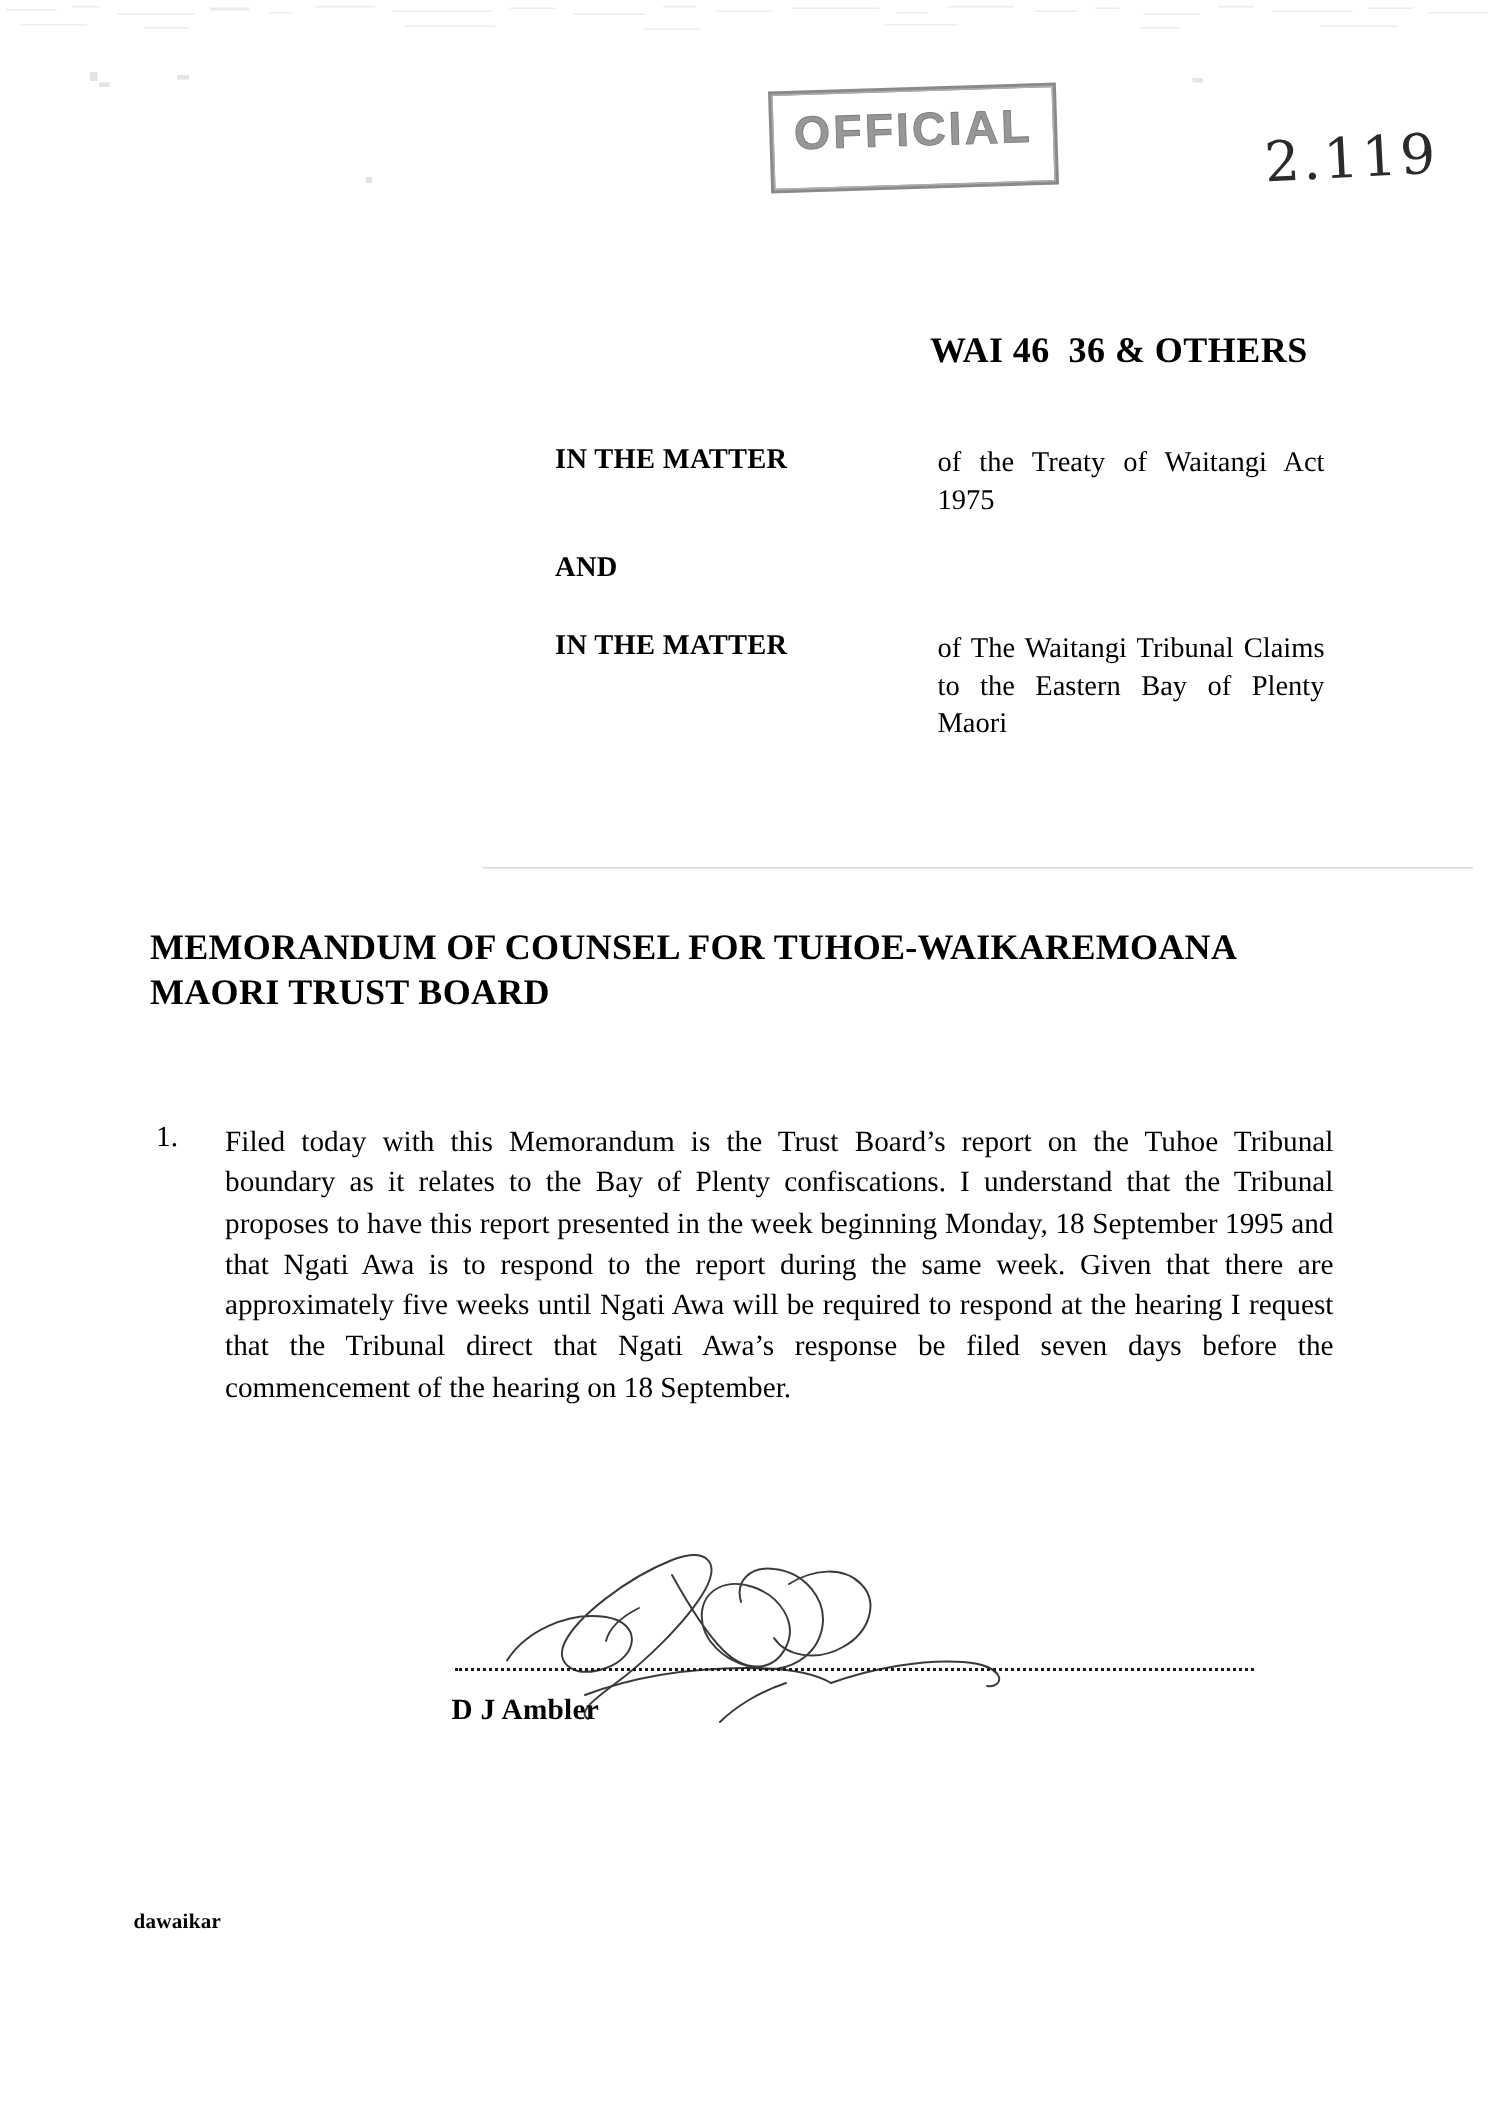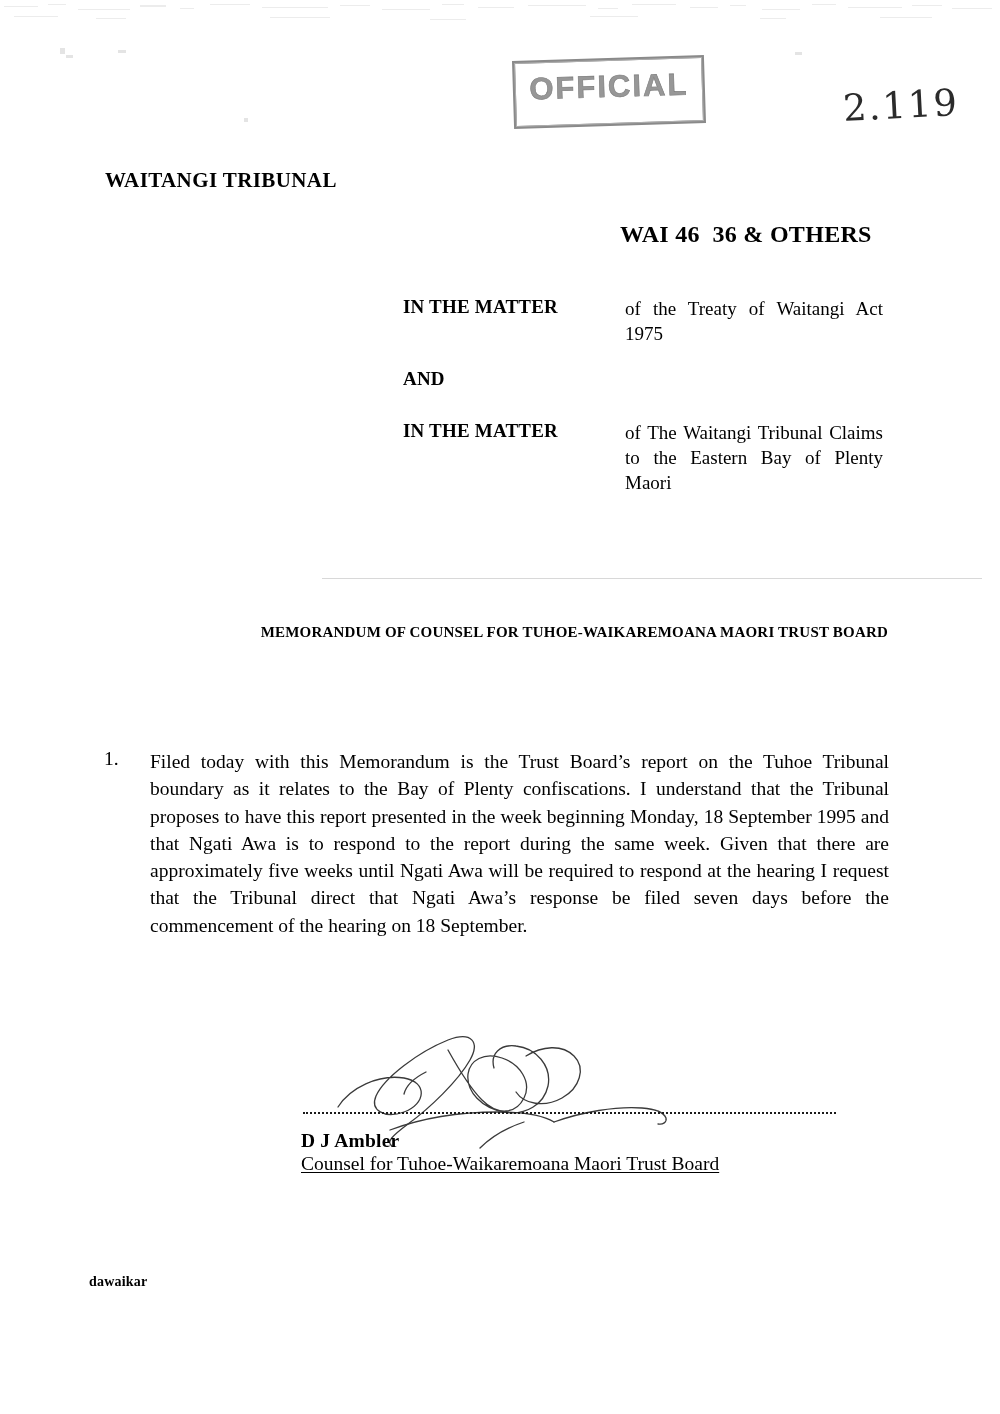--- a/index.html
+++ b/index.html
@@ -116,21 +116,20 @@
     width: 515px;
   }
   .matter-label {
     position: absolute;
     left: 0;
     top: 0;
     width: 250px;
     font-weight: bold;
     font-size: 19px;
     letter-spacing: 0.2px;
-    margin-left: 33px;
   }
   .matter-value {
     position: absolute;
     left: 255px;
     top: 0;
     width: 258px;
     font-size: 19px;
     text-align: justify;
     text-align-last: left;
     line-height: 25px;
@@ -151,26 +150,26 @@
     left: 322px;
     top: 578px;
     width: 660px;
     height: 1px;
     background: #d8d8d8;
   }
 
   
   #doc-title {
     position: absolute;
-    left: 88px;
+    left: 100px;
     top: 617px;
     width: 800px;
-    text-align: right;
-    font-weight: bold;
-    font-size: 15px;
+    text-align: left;
+    font-weight: bold;
+    font-size: 24px;
     line-height: 30px;
     letter-spacing: 0.2px;
   }
 
   
   #para-block {
     position: absolute;
     left: 104px;
     top: 748px;
     width: 770px;
@@ -286,21 +285,20 @@
   <div class="speck-soft" style="left:795px;top:52px; width:7px; height:3px;"></div>
   <div class="speck-soft" style="left:244px;top:118px;width:4px; height:4px;"></div>
 
   <div id="stamp">
     <div class="stamp-box"></div>
     <div class="stamp-text">OFFICIAL</div>
   </div>
 
   <div id="ref-number">2.119</div>
 
-  <div id="tribunal-name">WAITANGI TRIBUNAL</div>
   <div id="case-number">WAI 46  36 &amp; OTHERS</div>
 
   <div class="matter-row" id="matter-1">
     <div class="matter-label">IN THE MATTER</div>
     <div class="matter-value">of the Treaty of Waitangi Act 1975</div>
   </div>
 
   <div class="matter-row" id="matter-and">
     <div class="matter-label" id="and-label">AND</div>
   </div>
@@ -327,17 +325,16 @@
       <path d="M196,44 C212,34 232,32 244,44 C256,56 250,76 232,86 C214,96 194,92 186,80"></path>
       <path d="M60,118 C92,106 130,100 168,100 C196,100 214,104 224,110"></path>
       <path d="M224,110 C252,100 286,94 312,96 C326,97 334,101 336,106 C337,110 333,113 328,112"></path>
       <path d="M150,136 C160,126 176,116 194,110"></path>
       <path d="M96,60 C84,66 76,74 74,82"></path>
     </g>
   </svg>
 
   <div id="sig-dotline"></div>
   <div id="signer-name">D J Ambler</div>
-  <div id="signer-role">Counsel for Tuhoe-Waikaremoana Maori Trust Board</div>
 
   <div id="footer-code">dawaikar</div>
 
 </div>
 
 </body></html>

